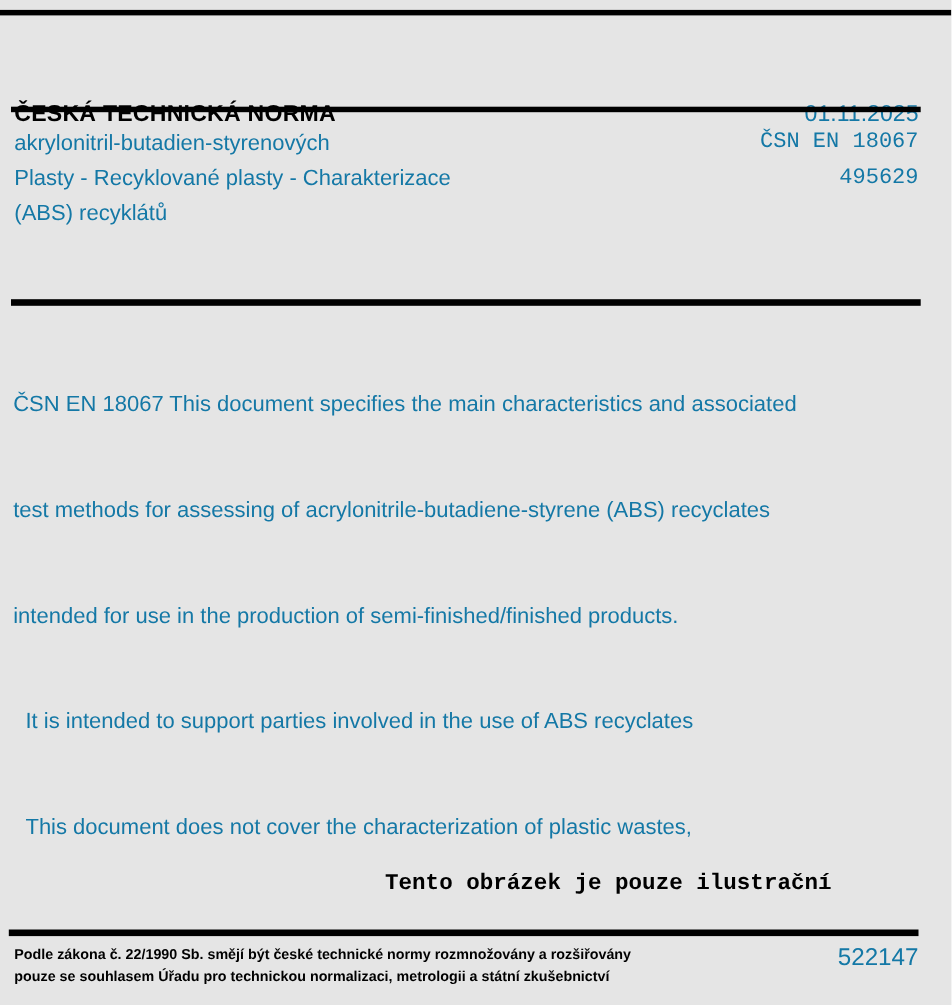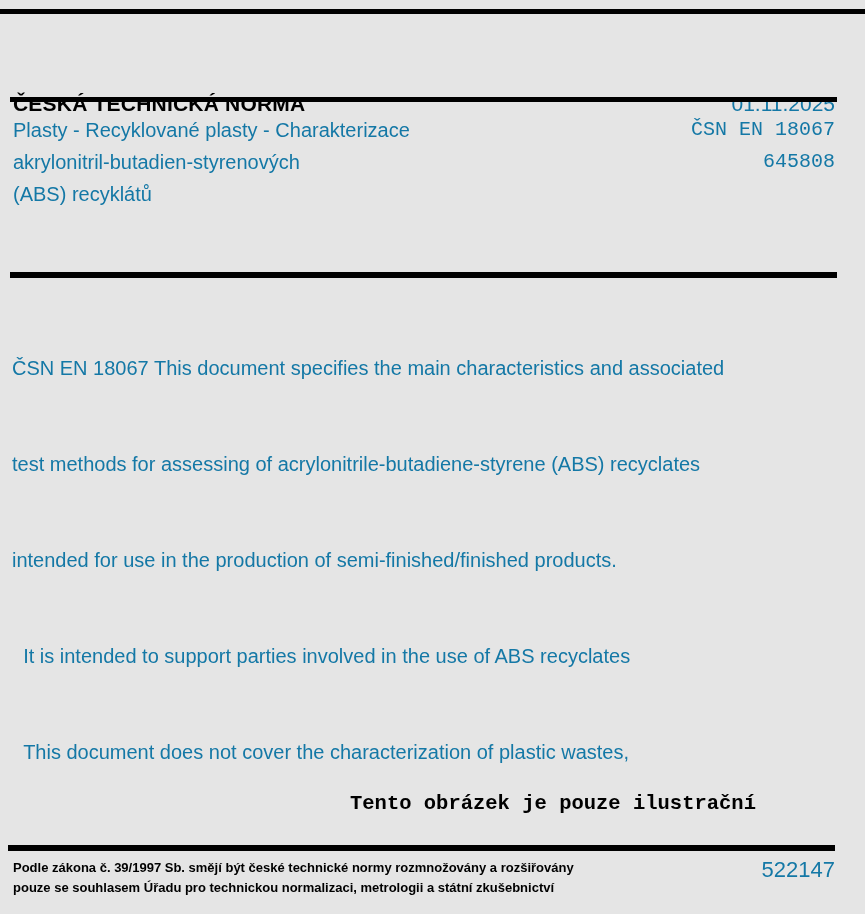--- a/index.html
+++ b/index.html
@@ -119,27 +119,27 @@
 
   <div class="header-row">
     <span class="header-title">ČESKÁ TECHNICKÁ NORMA</span>
     <span class="header-date teal">01.11.2025</span>
   </div>
 
   <div class="rule header-rule"></div>
 
   <div class="title-row">
     <div class="title-left teal">
+      <div>akrylonitril-butadien-styrenových</div>
       <div>Plasty - Recyklované plasty - Charakterizace</div>
-      <div>akrylonitril-butadien-styrenových</div>
       <div>(ABS) recyklátů</div>
     </div>
     <div class="title-right teal">
       <div>ČSN EN 18067</div>
-      <div>645808</div>
+      <div>495629</div>
     </div>
   </div>
 
   <div class="rule thick-rule"></div>
 
   <div class="abstract teal">
     <div>ČSN EN 18067 This document specifies the main characteristics and associated</div>
     <div>test methods for assessing of acrylonitrile-butadiene-styrene (ABS) recyclates</div>
     <div>intended for use in the production of semi-finished/finished products.</div>
     <div>  It is intended to support parties involved in the use of ABS recyclates</div>
@@ -147,19 +147,19 @@
     
     
   </div>
 
   <div class="illustration-note">Tento obrázek je pouze ilustrační</div>
 
   <div class="rule footer-rule"></div>
 
   <div class="footer-row">
     <div class="legal">
-      <div>Podle zákona č. 39/1997 Sb. smějí být české technické normy rozmnožovány a rozšiřovány</div>
+      <div>Podle zákona č. 22/1990 Sb. smějí být české technické normy rozmnožovány a rozšiřovány</div>
       <div>pouze se souhlasem Úřadu pro technickou normalizaci, metrologii a státní zkušebnictví</div>
     </div>
     <div class="doc-number teal">522147</div>
   </div>
 
 </div>
 
 </body></html>

